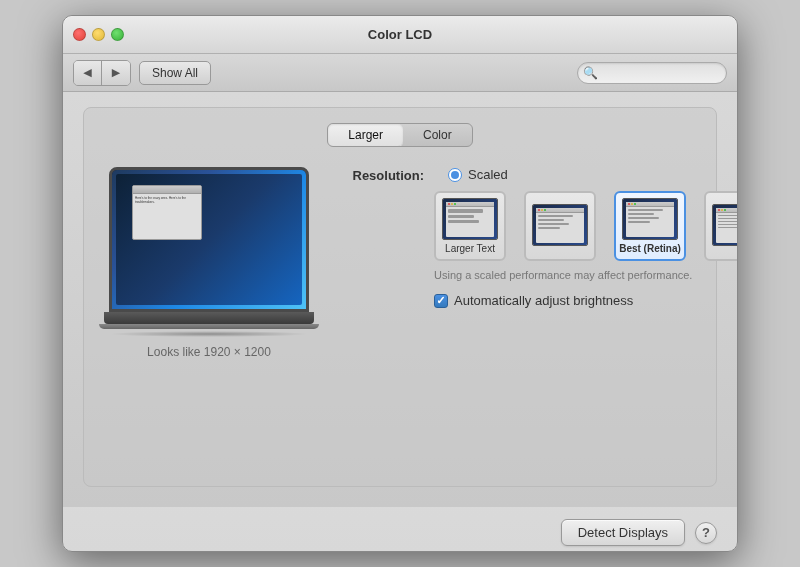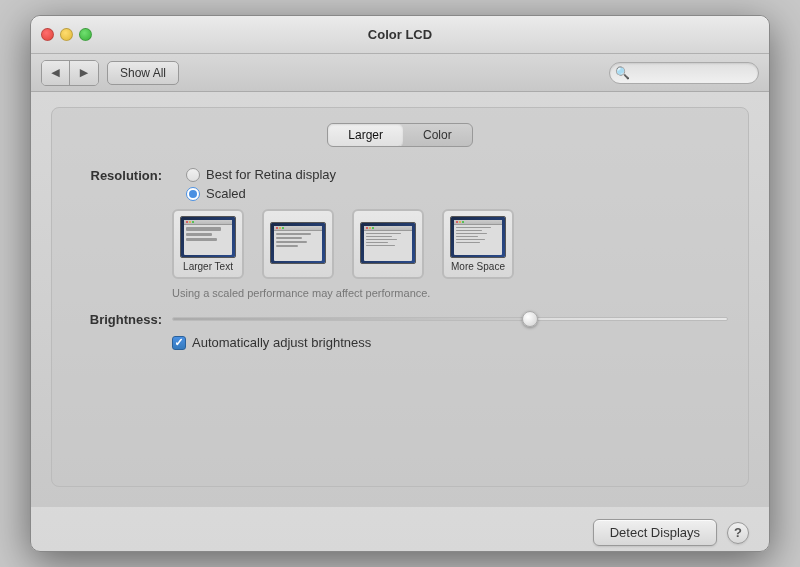--- a/index.html
+++ b/index.html
@@ -9,21 +9,21 @@
       font-family: -apple-system, "Helvetica Neue", Helvetica, Arial, sans-serif;
       display: flex;
       justify-content: center;
       align-items: center;
       width: 800px;
       height: 567px;
       overflow: hidden;
     }
 
     .window {
-      width: 740px;
+      width: 676px;
       background: linear-gradient(to bottom, #e8e8e8, #d8d8d8);
       border-radius: 10px;
       box-shadow: 0 10px 40px rgba(0,0,0,0.5), inset 0 1px 0 rgba(255,255,255,0.7);
       overflow: hidden;
       border: 1px solid #888;
     }
 
     .titlebar {
       background: linear-gradient(to bottom, #ebebeb, #d6d6d6);
       height: 38px;
@@ -569,30 +569,43 @@
 
       <div class="tabs-row">
         <div class="tab-group">
           <button class="tab active">Larger</button>
           <button class="tab">Color</button>
         </div>
       </div>
 
       <div class="main-area">
 
+        <div class="laptop-area">
+          <div class="laptop-img">
+            <div class="laptop-screen">
+              <div class="laptop-screen-overlay"></div>
+              <div class="screen-window">
+                <div class="screen-window-bar"></div>
+                <div class="screen-window-content">
+                  Here's to the crazy ones. Here's to the troublemakers.
+                </div>
+              </div>
+            </div>
+          </div>
+          <div class="laptop-base"></div>
+          <div class="laptop-foot"></div>
+          <div class="laptop-shadow"></div>
+          <div class="laptop-label">Looks like 1920 × 1200</div>
+        </div>
 
         <div class="settings-area">
 
           <div class="resolution-row">
             <span class="field-label">Resolution:</span>
             <div class="radio-group">
-              <label class="radio-option">
-                <div class="radio-circle"></div>
-                <span>Best for Retina display</span>
-              </label>
               <label class="radio-option">
                 <div class="radio-circle selected"></div>
                 <span>Scaled</span>
               </label>
             </div>
           </div>
 
           <div style="margin-left: 100px;">
             <div class="scaled-options">
 
@@ -628,20 +641,39 @@
                       <div class="mini-line" style="width:80%;height:2px;"></div>
                       <div class="mini-line" style="width:60%;height:2px;"></div>
                       <div class="mini-line" style="width:70%;height:2px;"></div>
                       <div class="mini-line" style="width:50%;height:2px;"></div>
                     </div>
                   </div>
                 </div>
                 <span class="scale-label"></span>
               </div>
 
+              <div class="scale-card selected">
+                <div class="scale-card-screen">
+                  <div class="mini-screen-bg"></div>
+                  <div class="mini-window">
+                    <div class="mini-window-bar">
+                      <div class="mini-dot red"></div>
+                      <div class="mini-dot yellow"></div>
+                      <div class="mini-dot green"></div>
+                    </div>
+                    <div class="mini-text-lines">
+                      <div class="mini-line" style="width:80%;height:2px;"></div>
+                      <div class="mini-line" style="width:60%;height:2px;"></div>
+                      <div class="mini-line" style="width:70%;height:2px;"></div>
+                      <div class="mini-line" style="width:50%;height:2px;"></div>
+                    </div>
+                  </div>
+                </div>
+                <span class="scale-label bold">Best (Retina)</span>
+              </div>
 
               <div class="scale-card">
                 <div class="scale-card-screen">
                   <div class="mini-screen-bg"></div>
                   <div class="mini-window">
                     <div class="mini-window-bar">
                       <div class="mini-dot red"></div>
                       <div class="mini-dot yellow"></div>
                       <div class="mini-dot green"></div>
                     </div>
@@ -676,29 +708,20 @@
                     </div>
                   </div>
                 </div>
                 <span class="scale-label">More Space</span>
               </div>
 
             </div>
             <div class="perf-note">Using a scaled performance may affect performance.</div>
           </div>
 
-          <div class="brightness-row">
-            <span class="field-label">Brightness:</span>
-            <div class="slider-container">
-              <div class="slider-track">
-                <div class="slider-fill"></div>
-              </div>
-              <div class="slider-thumb"></div>
-            </div>
-          </div>
 
           <div class="auto-brightness-row">
             <label class="checkbox-wrap">
               <div class="checkbox">✓</div>
               <span class="checkbox-label">Automatically adjust brightness</span>
             </label>
           </div>
 
         </div>
       </div>

